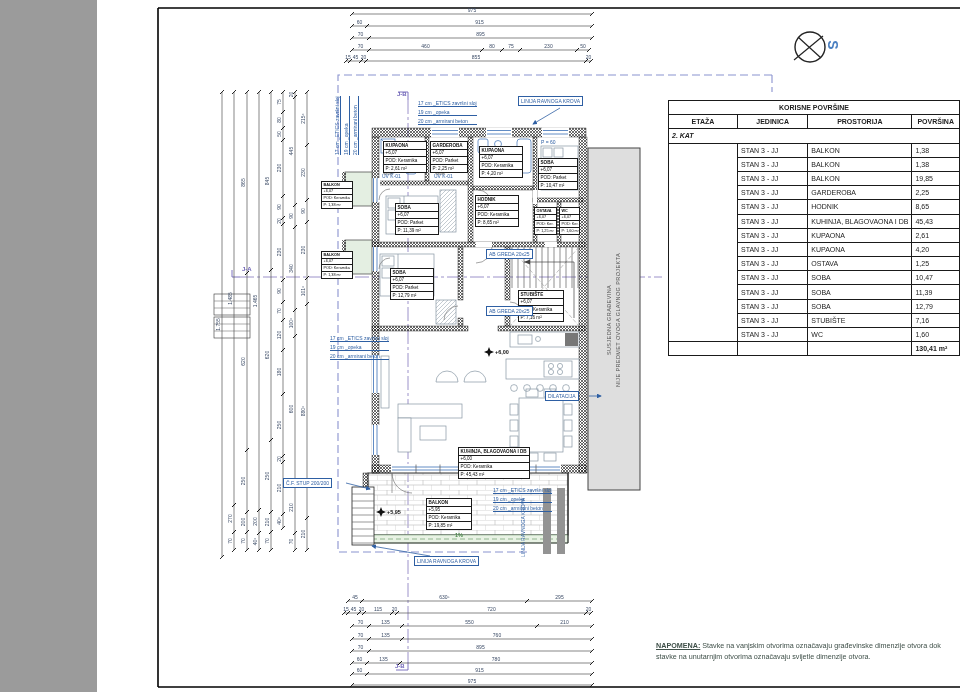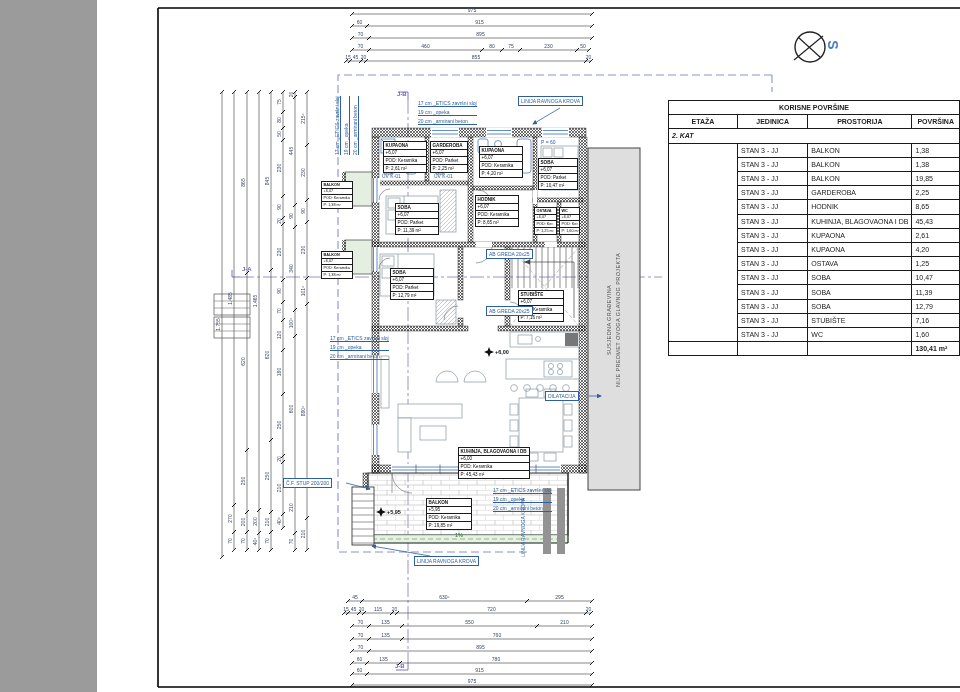--- a/index.html
+++ b/index.html
@@ -782,13 +782,16 @@
           <tr>
         <td class="t-empty"></td>
             <td class="t-empty"></td>
             <td class="t-empty"></td>
         <td class="t-total">130,41 m²</td>
       </tr>
     </tbody>
       </table>
   </div>
 
+  <div id="note" class="abs">
+    <b>NAPOMENA:</b><span> Stavke na vanjskim otvorima označavaju građevinske dimenzije otvora dok stavke na unutarnjim otvorima označavaju svijetle dimenzije otvora.</span>
+  </div>
 </div>
 
 </body></html>

